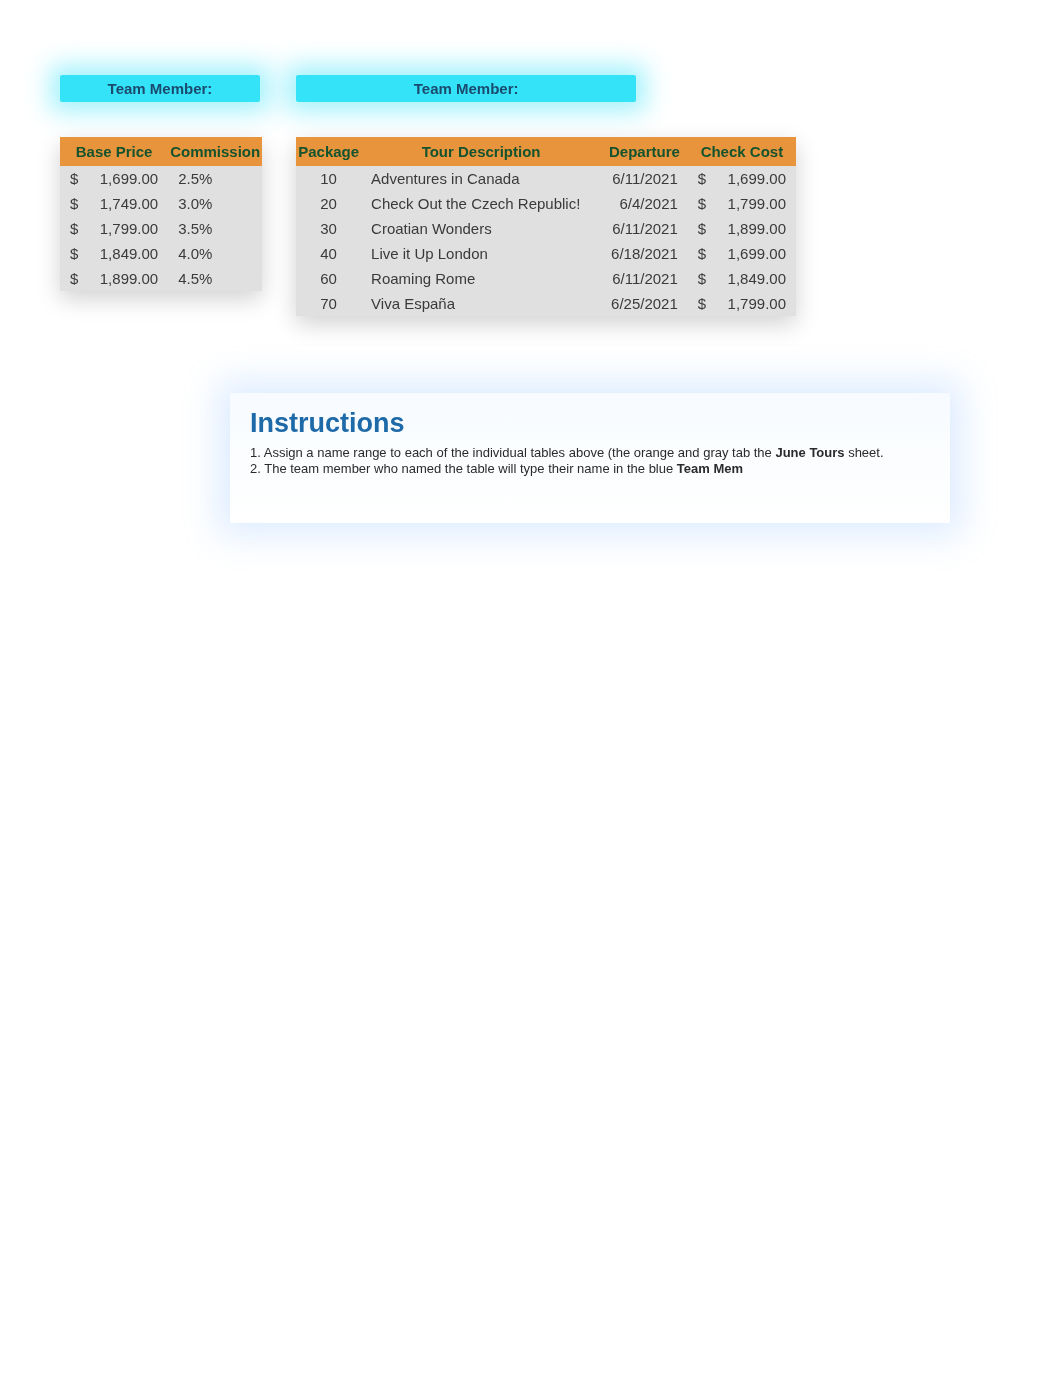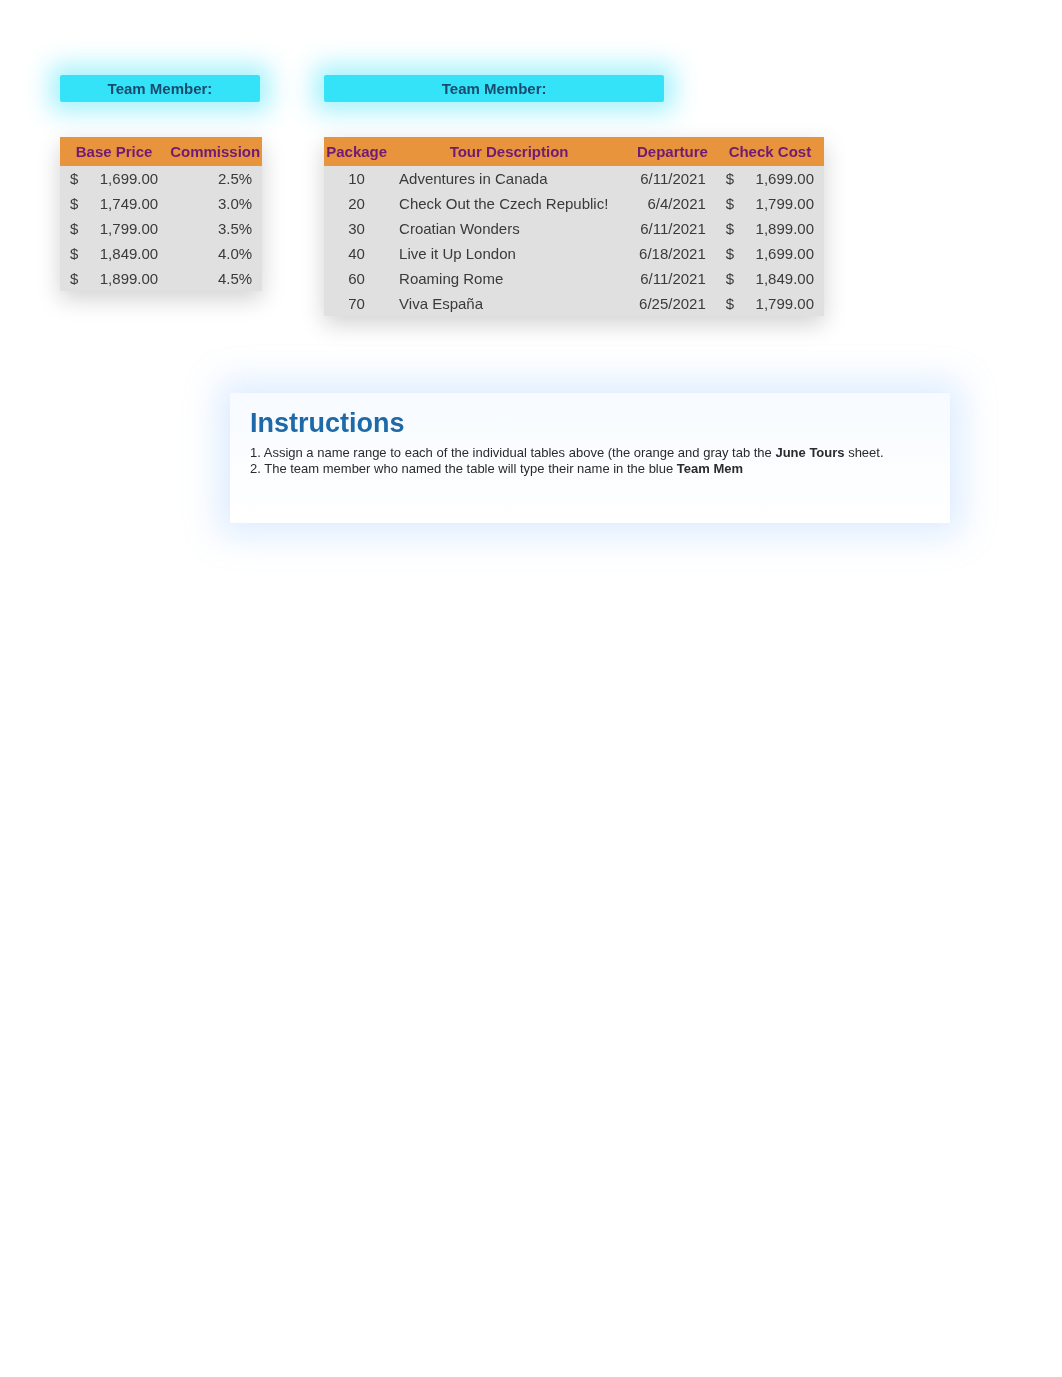--- a/index.html
+++ b/index.html
@@ -11,21 +11,21 @@
       font-family: 'Segoe UI', Tahoma, Arial, sans-serif;
       background: #ffffff;
       width: 1062px;
       height: 1377px;
       position: relative;
       color: #333;
     }
     .container {
       padding: 75px 60px;
       display: flex;
-      gap: 62px;
+      gap: 34px;
       align-items: flex-start;
     }
     .panel {
       display: flex;
       flex-direction: column;
     }
     .team-header {
       background: #35e3f8;
       color: #1a4a6e;
       font-weight: bold;
@@ -37,21 +37,21 @@
       margin-bottom: 35px;
     }
     .team-header.left { width: 200px; }
     .team-header.right { width: 340px; }
     .tbl {
       border-collapse: collapse;
       box-shadow: 0 8px 22px rgba(0,0,0,0.18);
     }
     .tbl th {
       background: #E8943D;
-      color: #701a75;
+      color: #14532d;
       font-weight: bold;
       font-size: 15px;
       padding: 6px 2px;
       text-align: center;
       white-space: nowrap;
     }
     .tbl td {
       background: #E0E0E0;
       color: #3a3a3a;
       font-size: 15px;
@@ -64,21 +64,21 @@
     }
     .tbl .money .sym {
       display: inline-block;
       width: 12px;
     }
     .tbl .money .val {
       display: inline-block;
       width: 72px;
       text-align: right;
     }
-    .tbl .pct { text-align: right; }
+    .tbl .pct { text-align: left; }
     .tbl .pkg { text-align: center; padding-left: 18px; padding-right: 18px;}
     .tbl .desc { text-align: left; min-width: 240px;}
     .tbl .date { text-align: right; }
     .left-tbl { width: 200px; }
     .right-tbl { }
     
     .instructions-box {
       position: absolute;
       left: 230px;
       top: 393px;

